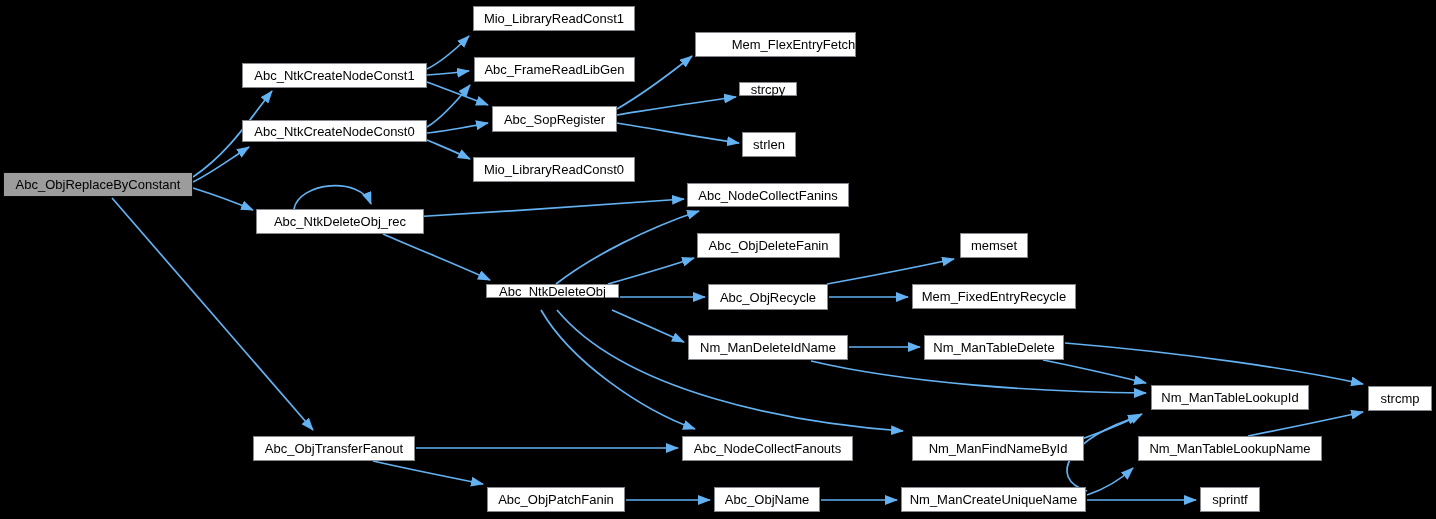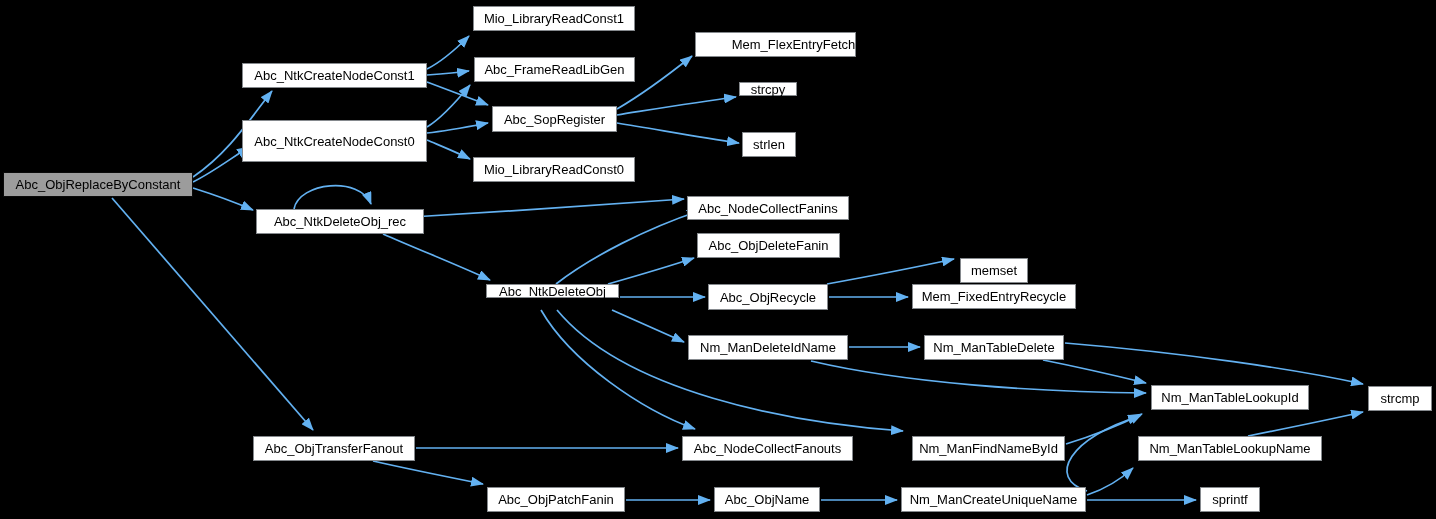--- a/index.html
+++ b/index.html
@@ -89,41 +89,41 @@
       <path d="M373,461 C408,469 448,477 483,484" class="edge" marker-end="url(#ah)"></path>
       <path d="M626,500 L710,500" class="edge" marker-end="url(#ah)"></path>
       <path d="M821,500 L897,500" class="edge" marker-end="url(#ah)"></path>
       <path d="M1087,500 L1196,500" class="edge" marker-end="url(#ah)"></path>
       <path d="M1087,495 C1105,489 1119,481 1133,468" class="edge" marker-end="url(#ah)"></path>
       <path d="M1087,491 C1046,478 1070,437 1140,416" class="edge" marker-end="url(#ah)"></path>
     </svg>
   <div class="node-layer">
       <div class="node hl" style="left: 3px; top: 172px; width: 190px; height: 25px;">Abc_ObjReplaceByConstant</div>
       <div class="node" style="left: 242px; top: 63px; width: 185px; height: 25px;">Abc_NtkCreateNodeConst1</div>
-      <div class="node" style="left: 242px; top: 120px; width: 185px; height: 42px;">Abc_NtkCreateNodeConst0</div>
+      <div class="node" style="left: 242px; top: 120px; width: 185px; height: 22px;">Abc_NtkCreateNodeConst0</div>
       <div class="node" style="left: 256px; top: 209px; width: 168px; height: 25px;">Abc_NtkDeleteObj_rec</div>
       <div class="node" style="left: 473px; top: 6px; width: 162px; height: 25px;">Mio_LibraryReadConst1</div>
       <div class="node" style="left: 474px; top: 57px; width: 161px; height: 25px;">Abc_FrameReadLibGen</div>
       <div class="node" style="left: 492px; top: 106px; width: 125px; height: 26px;">Abc_SopRegister</div>
       <div class="node" style="left: 473px; top: 157px; width: 162px; height: 25px;">Mio_LibraryReadConst0</div>
       <div class="node" style="left: 695px; top: 32px; width: 161px; height: 25px; padding-left: 36px;">Mem_FlexEntryFetch</div>
       <div class="node" style="left: 739px; top: 82px; width: 58px; height: 14px;">strcpy</div>
       <div class="node" style="left: 742px; top: 132px; width: 54px; height: 25px;">strlen</div>
-      <div class="node" style="left: 687px; top: 196px; width: 162px; height: 24px;">Abc_NodeCollectFanins</div>
+      <div class="node" style="left: 687px; top: 183px; width: 162px; height: 24px;">Abc_NodeCollectFanins</div>
       <div class="node" style="left: 697px; top: 233px; width: 143px; height: 25px;">Abc_ObjDeleteFanin</div>
       <div class="node" style="left: 486px; top: 284px; width: 133px; height: 14px;">Abc_NtkDeleteObj</div>
       <div class="node" style="left: 708px; top: 284px; width: 120px; height: 26px;">Abc_ObjRecycle</div>
-      <div class="node" style="left: 960px; top: 233px; width: 68px; height: 25px; margin-top: 25px;">memset</div>
+      <div class="node" style="left: 960px; top: 233px; width: 68px; height: 25px;">memset</div>
       <div class="node" style="left: 912px; top: 284px; width: 164px; height: 25px;">Mem_FixedEntryRecycle</div>
       <div class="node" style="left: 688px; top: 335px; width: 160px; height: 25px;">Nm_ManDeleteIdName</div>
       <div class="node" style="left: 924px; top: 335px; width: 140px; height: 25px;">Nm_ManTableDelete</div>
       <div class="node" style="left: 1151px; top: 385px; width: 158px; height: 25px;">Nm_ManTableLookupId</div>
       <div class="node" style="left: 1368px; top: 386px; width: 64px; height: 25px;">strcmp</div>
       <div class="node" style="left: 253px; top: 436px; width: 162px; height: 25px;">Abc_ObjTransferFanout</div>
       <div class="node" style="left: 682px; top: 436px; width: 171px; height: 25px;">Abc_NodeCollectFanouts</div>
-      <div class="node" style="left: 912px; top: 436px; width: 153px; height: 25px;">Nm_ManFindNameById</div>
+      <div class="node" style="left: 912px; top: 436px; width: 172px; height: 25px;">Nm_ManFindNameById</div>
       <div class="node" style="left: 1138px; top: 436px; width: 184px; height: 25px;">Nm_ManTableLookupName</div>
       <div class="node" style="left: 487px; top: 487px; width: 138px; height: 25px;">Abc_ObjPatchFanin</div>
       <div class="node" style="left: 714px; top: 487px; width: 106px; height: 25px;">Abc_ObjName</div>
       <div class="node" style="left: 901px; top: 487px; width: 185px; height: 25px;">Nm_ManCreateUniqueName</div>
       <div class="node" style="left: 1200px; top: 487px; width: 60px; height: 25px;">sprintf</div>
     </div>
 </div>
 
 </body></html>

